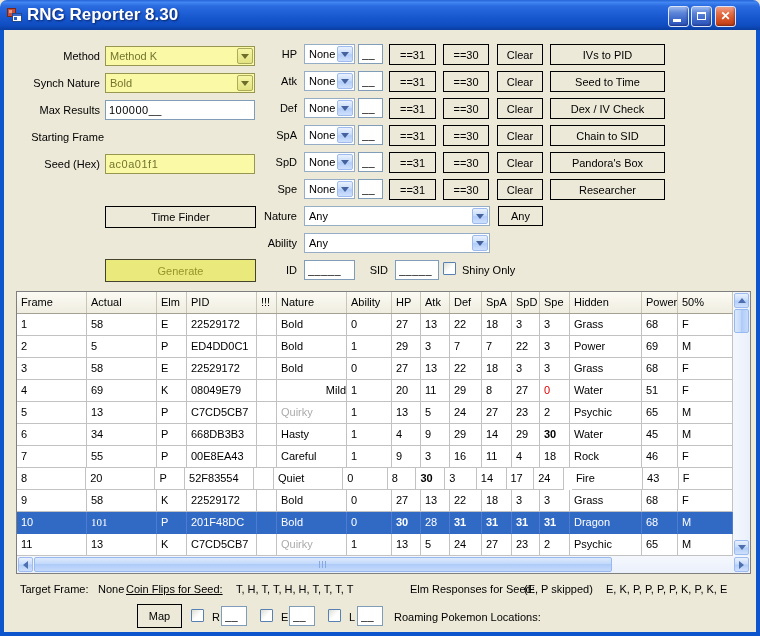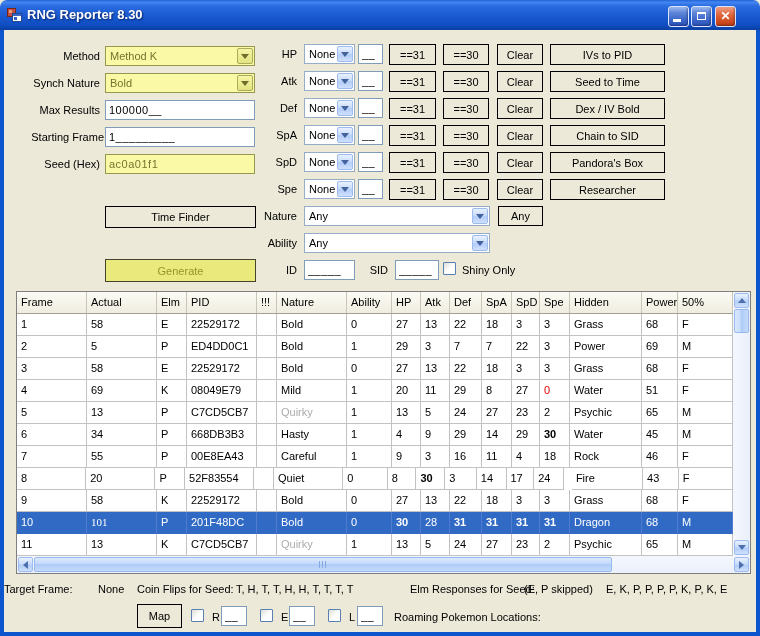--- a/index.html
+++ b/index.html
@@ -1,21 +1,21 @@
 <!DOCTYPE html>
 <html style="--sel: #316AC5; --yellow: #F9F9A6; --genYellow: #E9E97C; --red: #DD0000; --gray: #ABABAB; --frameblue: #0C55CC;"><head>
 <meta charset="utf-8">
 <style>
   html,body{margin:0;padding:0;background:#d8d4c8;}
   *{font-family:"Liberation Sans",sans-serif;}
   .window{position:relative;width:760px;height:636px;overflow:hidden;background:#ECE9D8;font-size:11px;}
   
   .titlebar{position:absolute;left:0;top:0;width:760px;height:30px;border-radius:7px 7px 0 0;
     background:linear-gradient(180deg,#2663D6 0%,#4186F2 8%,#2A6BE0 20%,#1757CE 60%,#0F4CC0 85%,#0A3EA0 100%);}
-  .tb-title{position:absolute;left:27px;top:0;line-height:30px;color:#fff;font-weight:bold;font-size:13px;
+  .tb-title{position:absolute;left:27px;top:0;line-height:30px;color:#fff;font-weight:bold;font-size:17px;
     text-shadow:1px 1px 2px rgba(10,30,90,.9);white-space:nowrap;}
   .border-l,.border-r,.border-b{position:absolute;background:var(--frameblue,#0C55CC);}
   .border-l{left:0;top:30px;width:4px;height:606px;}
   .border-r{left:756px;top:30px;width:4px;height:606px;}
   .border-b{left:0;top:632px;width:760px;height:4px;}
   .content-bg{position:absolute;left:4px;top:30px;width:752px;height:602px;background:#ECE9D8;}
   .app-icon{position:absolute;left:7px;top:7px;width:16px;height:16px;}
   .app-icon .back{position:absolute;left:0;top:1px;width:9px;height:9px;background:#C05040;border:1px solid #7A2414;box-sizing:border-box;}
   .app-icon .back i{position:absolute;left:1px;top:1px;width:3px;height:3px;background:#EC9C80;display:block;}
   .app-icon .front{position:absolute;left:5px;top:6px;width:10px;height:9px;background:#fff;border:1px solid #24488C;box-sizing:border-box;}
@@ -118,21 +118,20 @@
   <span class="lbl r-lbl" style="left:0;top:77px;width:100px;">Synch Nature</span>
   <div class="combo combo-y" style="left:105px;top:73px;width:150px;">
     <span class="combo-text">Bold</span>
     <span class="combo-arrow y">
         <i class="tri tri-down"></i>
       </span>
   </div>
   <span class="lbl r-lbl" style="left:0;top:104px;width:100px;">Max Results</span>
   <input class="tb" style="left: 105px; top: 100px; width: 150px;" value="100000__">
   <span class="lbl r-lbl" style="left:4px;top:131px;width:100px;">Starting Frame</span>
-  <input class="tb" style="left: 105px; top: 127px; width: 150px;" value="1_________">
   <span class="lbl r-lbl" style="left:0;top:158px;width:100px;">Seed (Hex)</span>
   <input class="tb yellow" style="left: 105px; top: 154px; width: 150px;" value="ac0a01f1">
   <button class="flat gen" style="left:105px;top:259px;width:151px;height:23px;">Generate</button>
   <button class="flat" style="left:105px;top:206px;width:151px;height:22px;">Time Finder</button>
 
   <div>
       <span class="lbl r-lbl" style="left: 240px; top: 48px; width: 57px;">HP</span>
       <div class="combo combo-b" style="left: 304px; top: 44px; width: 51px;">
         <span class="combo-text">None</span>
         <span class="combo-arrow">
@@ -160,21 +159,21 @@
       <div class="combo combo-b" style="left: 304px; top: 98px; width: 51px;">
         <span class="combo-text">None</span>
         <span class="combo-arrow">
           <i class="tri tri-down"></i>
         </span>
       </div>
       <input class="tb" value="__" style="left: 358px; top: 98px; width: 25px;">
       <button class="flat" style="left: 389px; top: 98px; width: 47px; height: 21px;">==31</button>
       <button class="flat" style="left: 443px; top: 98px; width: 46px; height: 21px;">==30</button>
       <button class="flat" style="left: 497px; top: 98px; width: 46px; height: 21px;">Clear</button>
-      <button class="flat" style="left: 550px; top: 98px; width: 115px; height: 21px;">Dex / IV Bold</button>
+      <button class="flat" style="left: 550px; top: 98px; width: 115px; height: 21px;">Dex / IV Check</button>
       <span class="lbl r-lbl" style="left: 240px; top: 129px; width: 57px;">SpA</span>
       <div class="combo combo-b" style="left: 304px; top: 125px; width: 51px;">
         <span class="combo-text">None</span>
         <span class="combo-arrow">
           <i class="tri tri-down"></i>
         </span>
       </div>
       <input class="tb" value="__" style="left: 358px; top: 125px; width: 25px;">
       <button class="flat" style="left: 389px; top: 125px; width: 47px; height: 21px;">==31</button>
       <button class="flat" style="left: 443px; top: 125px; width: 46px; height: 21px;">==30</button>
@@ -303,21 +302,21 @@
           <div class="td" style="width: 72px;">Grass</div>
           <div class="td" style="width: 36px;">68</div>
           <div class="td" style="width: 55px;">F</div>
         </div>
         <div class="tr">
           <div class="td" style="width: 70px;">4</div>
           <div class="td" style="width: 70px;">69</div>
           <div class="td" style="width: 30px;">K</div>
           <div class="td" style="width: 70px;">08049E79</div>
           <div class="td" style="width: 20px;"></div>
-          <div class="td" style="width: 70px;">Mild</div>
+          <div class="td" style="width: 70px; text-align: right;">Mild</div>
           <div class="td" style="width: 45px;">1</div>
           <div class="td" style="width: 29px;">20</div>
           <div class="td" style="width: 29px;">11</div>
           <div class="td" style="width: 32px;">29</div>
           <div class="td" style="width: 30px;">8</div>
           <div class="td" style="width: 28px;">27</div>
           <div class="td red" style="width: 30px;">0</div>
           <div class="td" style="width: 72px;">Water</div>
           <div class="td" style="width: 36px;">51</div>
           <div class="td" style="width: 55px;">F</div>
@@ -464,23 +463,23 @@
         </span>
       <span class="hthumb">
           <span class="ridges"></span>
         </span>
       <span class="sb-btn right">
           <i class="tri tri-right"></i>
         </span>
     </div>
   </div>
 
-  <span class="lbl" style="left:4px;top:583px;">Target Frame:</span>
+  <span class="lbl" style="left:20px;top:583px;">Target Frame:</span>
   <span class="lbl" style="left:98px;top:583px;">None</span>
-  <span class="lbl" style="left:137px;top:583px;">Coin Flips for Seed:</span>
+  <span class="lbl" style="left:126px;top:583px;text-decoration:underline;">Coin Flips for Seed:</span>
   <span class="lbl" style="left:236px;top:583px;">T, H, T, T, H, H, T, T, T, T</span>
   <span class="lbl" style="left:410px;top:583px;">Elm Responses for Seed:</span>
   <span class="lbl" style="left:524px;top:583px;">(E, P skipped)</span>
   <span class="lbl" style="left:606px;top:583px;">E, K, P, P, P, P, K, P, K, E</span>
 
   <button class="flat" style="left:137px;top:604px;width:45px;height:24px;">Map</button>
   <span class="cb" style="left:191px;top:609px;"></span>
   <span class="lbl" style="left:212px;top:611px;">R</span>
   <input class="tb" style="left: 221px; top: 606px; width: 26px;" value="__">
   <span class="cb" style="left:260px;top:609px;"></span>

